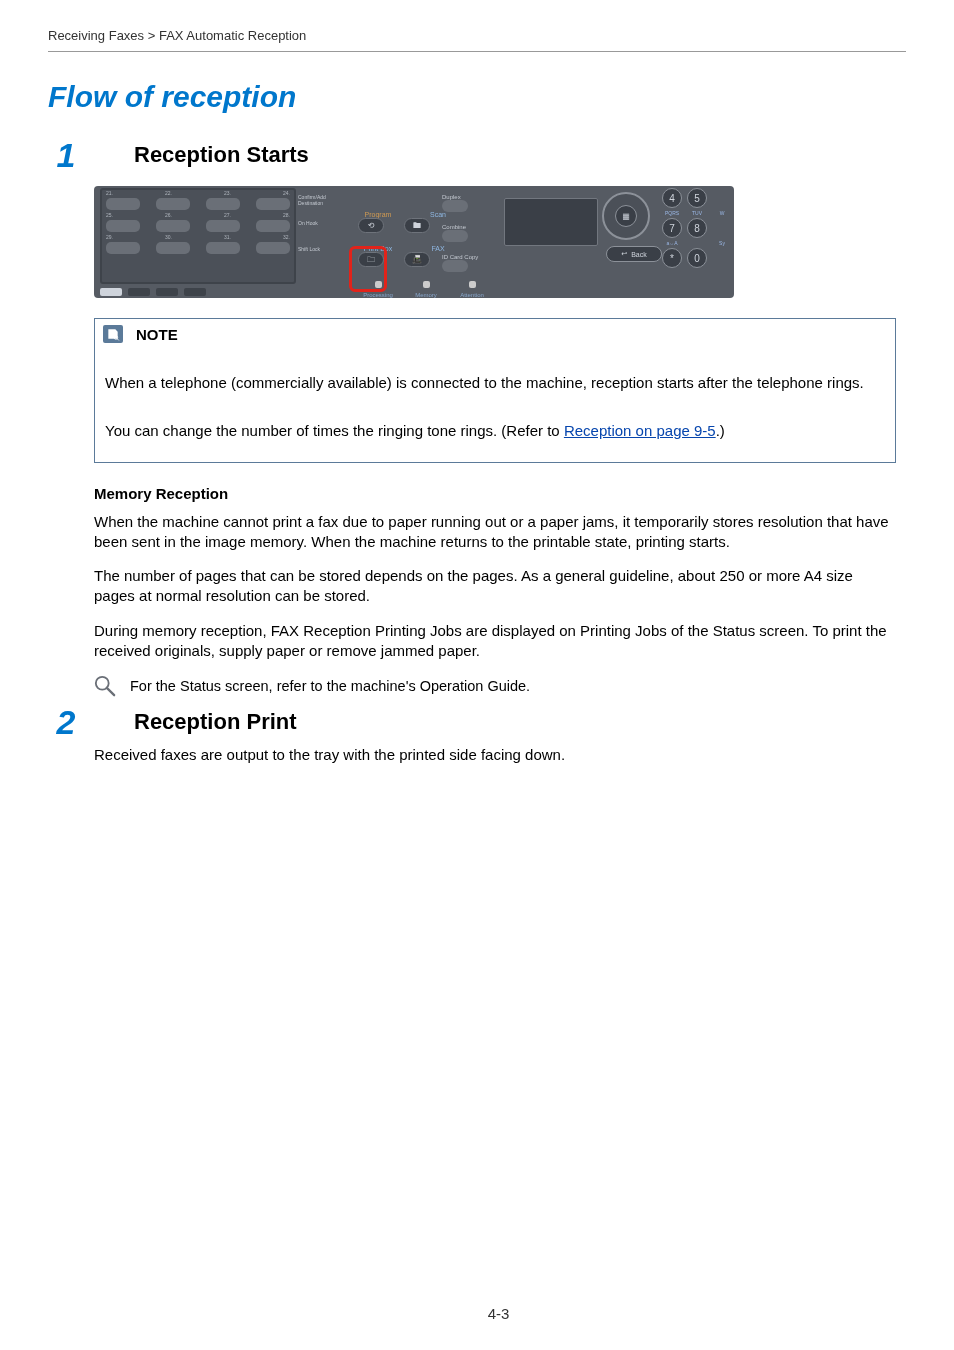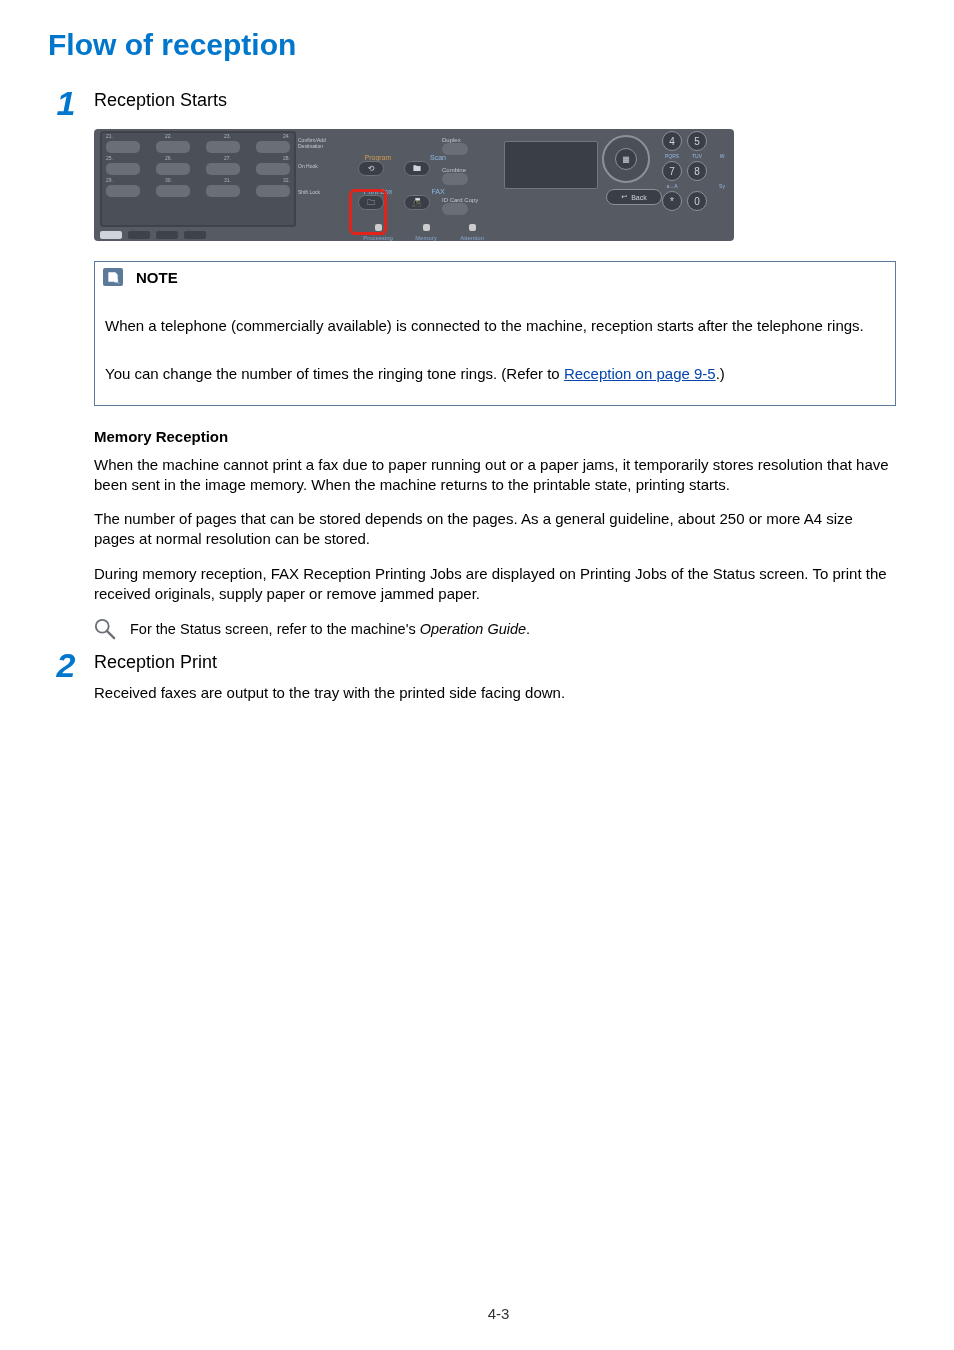--- a/index.html
+++ b/index.html
@@ -19,20 +19,21 @@
     color: #333;
     padding-bottom: 8px;
     border-bottom: 1px solid #999;
     margin-bottom: 28px;
   }
   .main-heading {
     font-size: 30px;
     font-weight: bold;
     color: #0077cc;
     margin-bottom: 28px;
+    font-style: italic;
   }
   .step {
     display: flex;
     align-items: flex-start;
     margin-bottom: 8px;
   }
   .step-num {
     flex: 0 0 46px;
     font-size: 34px;
     font-weight: bold;
@@ -40,23 +41,24 @@
     color: #0077cc;
     text-align: center;
     padding-right: 10px;
     line-height: 1;
     margin-top: -4px;
   }
   .step-body {
     flex: 1;
   }
   .step-title {
-    font-size: 18px;
-    font-weight: normal;
+    font-size: 22px;
+    font-weight: bold;
     margin-bottom: 10px;
+    margin-left: 40px;
   }
   .content-block {
     margin-left: 46px;
     margin-right: 10px;
   }
   .panel-figure {
     margin-left: 0;
     margin-bottom: 20px;
   }
   .panel {
@@ -235,36 +237,37 @@
   }
   .ref-row {
     display:flex; align-items:flex-start; gap:14px;
     margin: 4px 0 12px 0;
   }
   .ref-icon {
     width: 22px; height: 22px;
     flex-shrink: 0;
   }
   .ref-text { font-size: 14.5px; line-height:22px; }
-  .ref-text .ital { font-style: italic; }
+  .ref-text .ital { }
   .page-num {
     position: absolute;
     bottom: 28px;
     left: 0;
     width: 954px;
     text-align: center;
     font-size: 15px;
     color:#333;
     padding-left:43px;
   }
 </style>
 </head>
 <body>
 
 <div class="page">
+  <div class="breadcrumb">Receiving Faxes &gt; FAX Automatic Reception</div>
   <h1 class="main-heading">Flow of reception</h1>
 
   <div class="step">
     <div class="step-num">1</div>
     <div class="step-body">
       <div class="step-title">Reception Starts</div>
     </div>
   </div>
 
   <div class="content-block">

